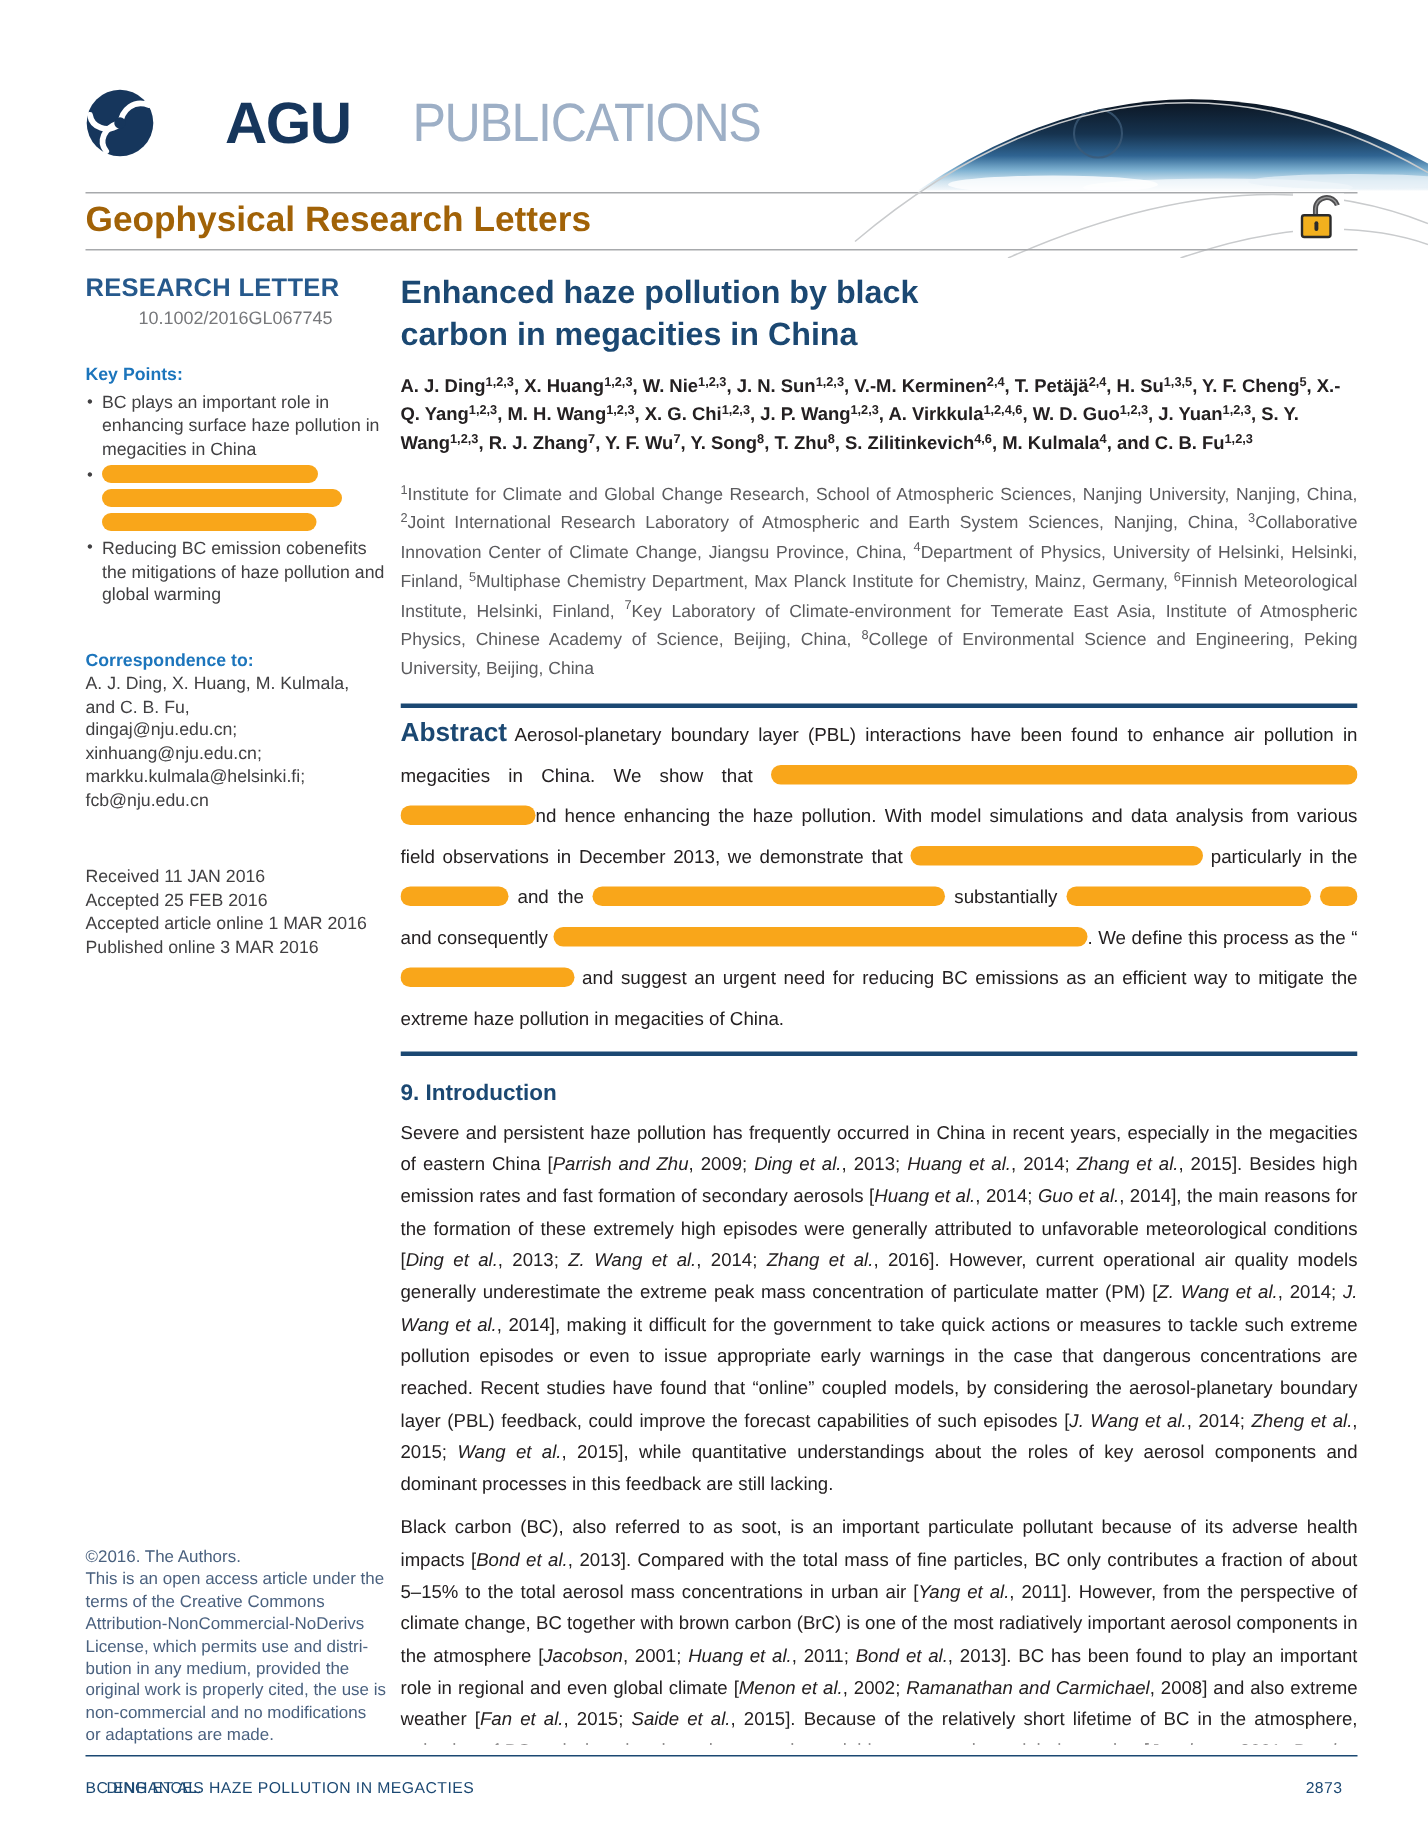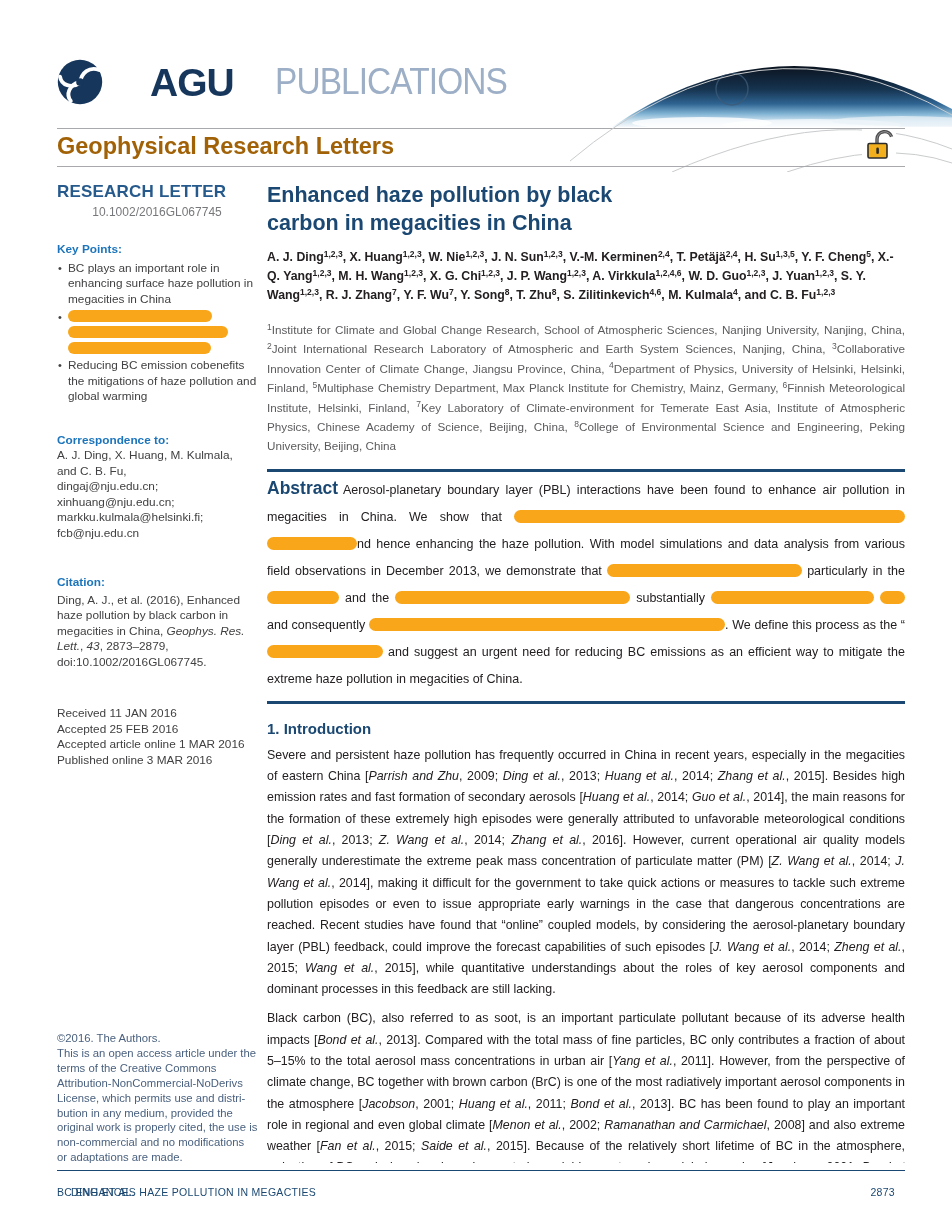--- a/index.html
+++ b/index.html
@@ -138,24 +138,20 @@
       <div class="sb-lines">
           <div>A. J. Ding, X. Huang, M. Kulmala,</div>
           <div>and C. B. Fu,</div>
           <div>dingaj@nju.edu.cn;</div>
           <div>xinhuang@nju.edu.cn;</div>
           <div>markku.kulmala@helsinki.fi;</div>
           <div>fcb@nju.edu.cn</div>
         </div>
     </div>
 
-    <div class="sb-block" style="margin-top:34px">
-      <div class="sb-head" style="margin-top:0">Citation:</div>
-      <div class="citation-text"><span>Ding, A. J., et al. (2016), Enhanced haze pollution by black carbon in megacities in China, </span><em>Geophys. Res. Lett.</em><span>, </span><em>43</em><span>, 2873–2879, doi:10.1002/2016GL067745.</span></div>
-    </div>
 
     <div class="sb-block" style="margin-top:36px">
       <div class="sb-lines">
           <div>Received 11 JAN 2016</div>
           <div>Accepted 25 FEB 2016</div>
           <div>Accepted article online 1 MAR 2016</div>
           <div>Published online 3 MAR 2016</div>
         </div>
     </div>
   </div>
@@ -182,21 +178,21 @@
 
     <div class="affils"><sup>1</sup><span>Institute for Climate and Global Change Research, School of Atmospheric Sciences, Nanjing University, Nanjing, China, </span><sup>2</sup><span>Joint International Research Laboratory of Atmospheric and Earth System Sciences, Nanjing, China, </span><sup>3</sup><span>Collaborative Innovation Center of Climate Change, Jiangsu Province, China, </span><sup>4</sup><span>Department of Physics, University of Helsinki, Helsinki, Finland, </span><sup>5</sup><span>Multiphase Chemistry Department, Max Planck Institute for Chemistry, Mainz, Germany, </span><sup>6</sup><span>Finnish Meteorological Institute, Helsinki, Finland, </span><sup>7</sup><span>Key Laboratory of Climate-environment for Temerate East Asia, Institute of Atmospheric Physics, Chinese Academy of Science, Beijing, China, </span><sup>8</sup><span>College of Environmental Science and Engineering, Peking University, Beijing, China</span></div>
 
     <div class="rule-navy"></div>
 
     <div class="abstract"><span class="abstract-label">Abstract</span><span><span>Aerosol-planetary boundary layer (PBL) interactions have been found to enhance air pollution in megacities in China. We show that </span><span class="redact" style="width: 391px;"></span><span> </span><span class="redact" style="width: 90px;"></span><span>nd hence enhancing the haze pollution. With model simulations and data analysis from various field observations in December 2013, we demonstrate that </span><span class="redact" style="width: 195px;"></span><span> particularly in the </span><span class="redact" style="width: 72px;"></span><span> and the </span><span class="redact" style="width: 235px;"></span><span> substantially </span><span class="redact" style="width: 163px;"></span><span> </span><span class="redact" style="width: 25px;"></span><span> and consequently </span><span class="redact" style="width: 356px;"></span><span>. We define this process as the “</span><span class="redact" style="width: 116px;"></span><span> and suggest an urgent need for reducing BC emissions as an efficient way to mitigate the extreme haze pollution in megacities of China.</span></span>
     </div>
 
     <div class="rule-navy2"></div>
 
-    <div class="sec-head">1. Introduction</div>
+    <div class="sec-head">9. Introduction</div>
 
     <div class="para"><span>Severe and persistent haze pollution has frequently occurred in China in recent years, especially in the megacities of eastern China [</span><em>Parrish and Zhu</em><span>, 2009; </span><em>Ding et al.</em><span>, 2013; </span><em>Huang et al.</em><span>, 2014; </span><em>Zhang et al.</em><span>, 2015]. Besides high emission rates and fast formation of secondary aerosols [</span><em>Huang et al.</em><span>, 2014; </span><em>Guo et al.</em><span>, 2014], the main reasons for the formation of these extremely high episodes were generally attributed to unfavorable meteorological conditions [</span><em>Ding et al.</em><span>, 2013; </span><em>Z. Wang et al.</em><span>, 2014; </span><em>Zhang et al.</em><span>, 2016]. However, current operational air quality models generally underestimate the extreme peak mass concentration of particulate matter (PM) [</span><em>Z. Wang et al.</em><span>, 2014; </span><em>J. Wang et al.</em><span>, 2014], making it difficult for the government to take quick actions or measures to tackle such extreme pollution episodes or even to issue appropriate early warnings in the case that dangerous concentrations are reached. Recent studies have found that “online” coupled models, by considering the aerosol-planetary boundary layer (PBL) feedback, could improve the forecast capabilities of such episodes [</span><em>J. Wang et al.</em><span>, 2014; </span><em>Zheng et al.</em><span>, 2015; </span><em>Wang et al.</em><span>, 2015], while quantitative understandings about the roles of key aerosol components and dominant processes in this feedback are still lacking.</span></div>
     <div class="para"><span>Black carbon (BC), also referred to as soot, is an important particulate pollutant because of its adverse health impacts [</span><em>Bond et al.</em><span>, 2013]. Compared with the total mass of fine particles, BC only contributes a fraction of about 5–15% to the total aerosol mass concentrations in urban air [</span><em>Yang et al.</em><span>, 2011]. However, from the perspective of climate change, BC together with brown carbon (BrC) is one of the most radiatively important aerosol components in the atmosphere [</span><em>Jacobson</em><span>, 2001; </span><em>Huang et al.</em><span>, 2011; </span><em>Bond et al.</em><span>, 2013]. BC has been found to play an important role in regional and even global climate [</span><em>Menon et al.</em><span>, 2002; </span><em>Ramanathan and Carmichael</em><span>, 2008] and also extreme weather [</span><em>Fan et al.</em><span>, 2015; </span><em>Saide et al.</em><span>, 2015]. Because of the relatively short lifetime of BC in the atmosphere, reduction of BC emissions has been known to be a viable way to reduce global warming [</span><em>Jacobson</em><span>, 2001; </span><em>Bond et al.</em><span>, 2013].</span></div>
 
   </div>
 
   <div class="footmask"></div>
   <div class="rule-foot"></div>
   <div class="footer">
     <span class="fl">DING ET AL.</span>

